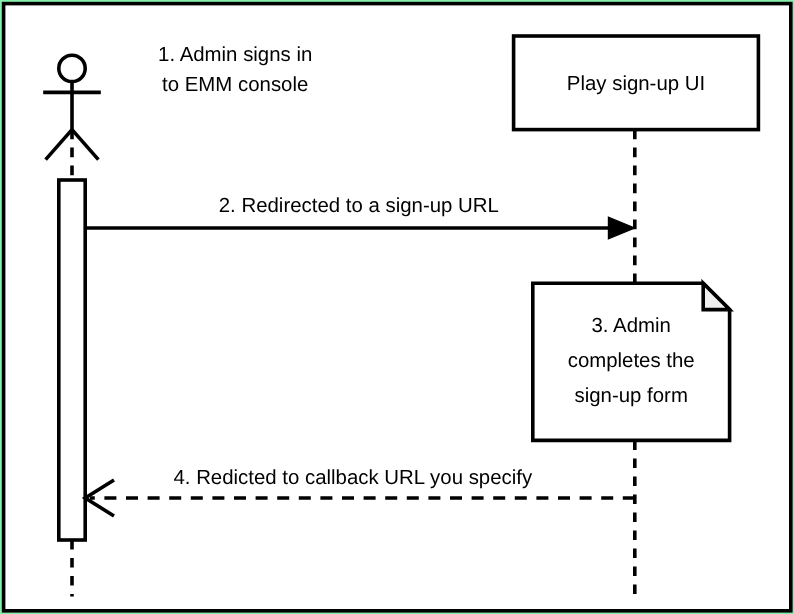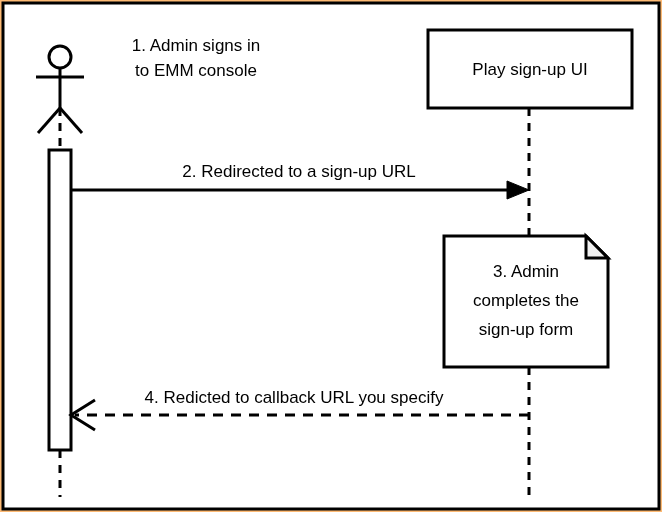--- a/index.html
+++ b/index.html
@@ -10,21 +10,21 @@
   body {
     width: 662px;
     height: 512px;
     font-family: "Liberation Sans", sans-serif;
     overflow: hidden;
   }
   #diagram-root {
     position: relative;
     width: 662px;
     height: 512px;
-    background: #fdba74;
+    background: #86efac;
   }
   svg#sequence-diagram {
     display: block;
     width: 662px;
     height: 512px;
   }
   .diagram-text {
     font-family: "Liberation Sans", sans-serif;
     font-size: 17px;
     fill: #000000;

